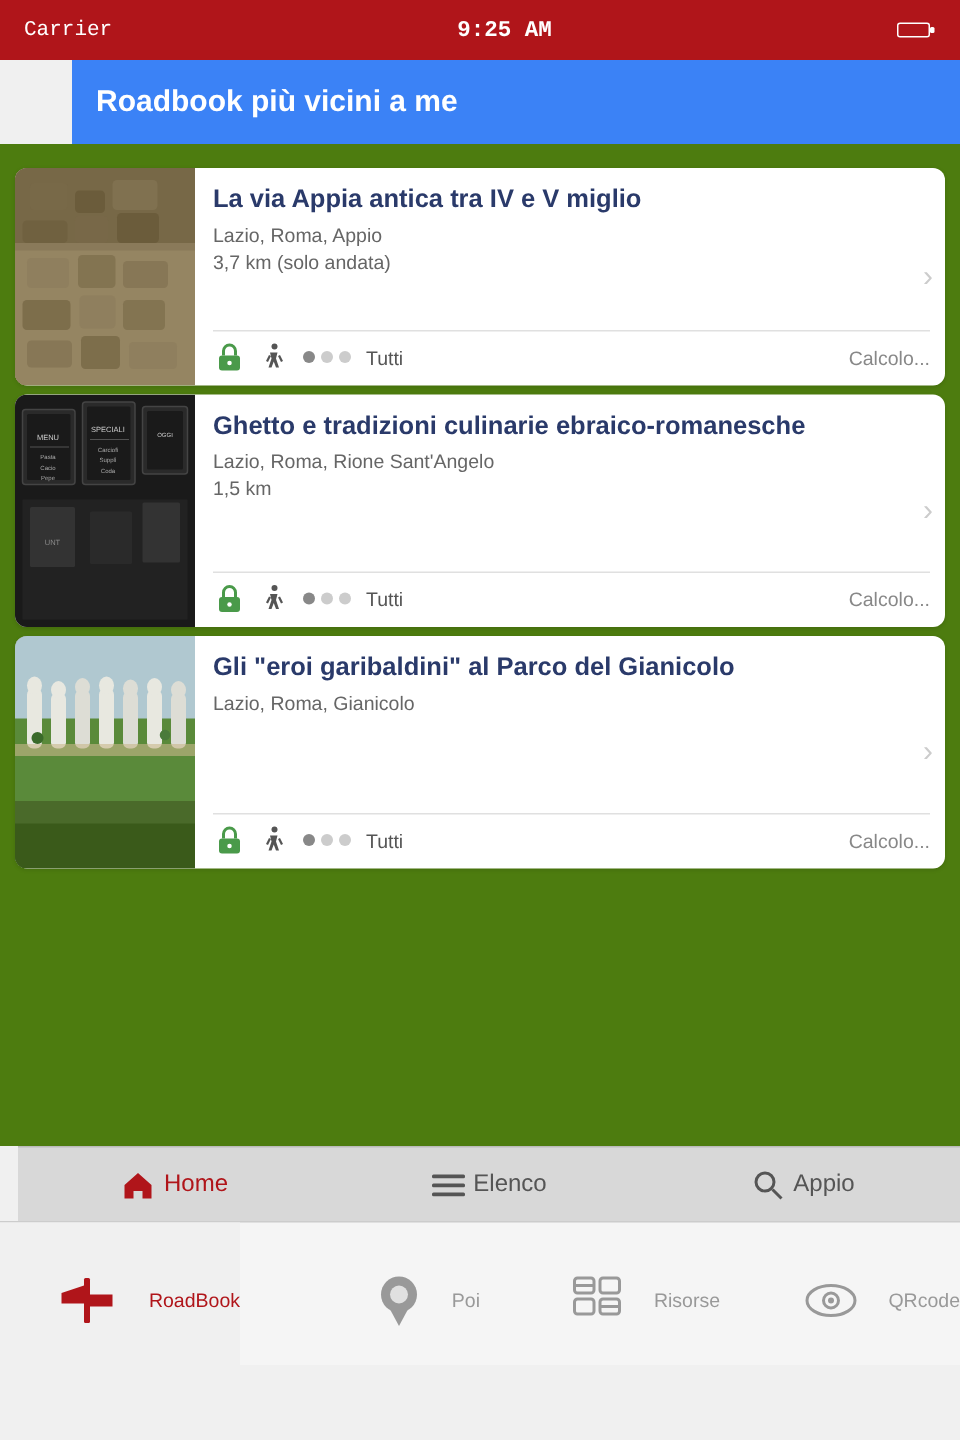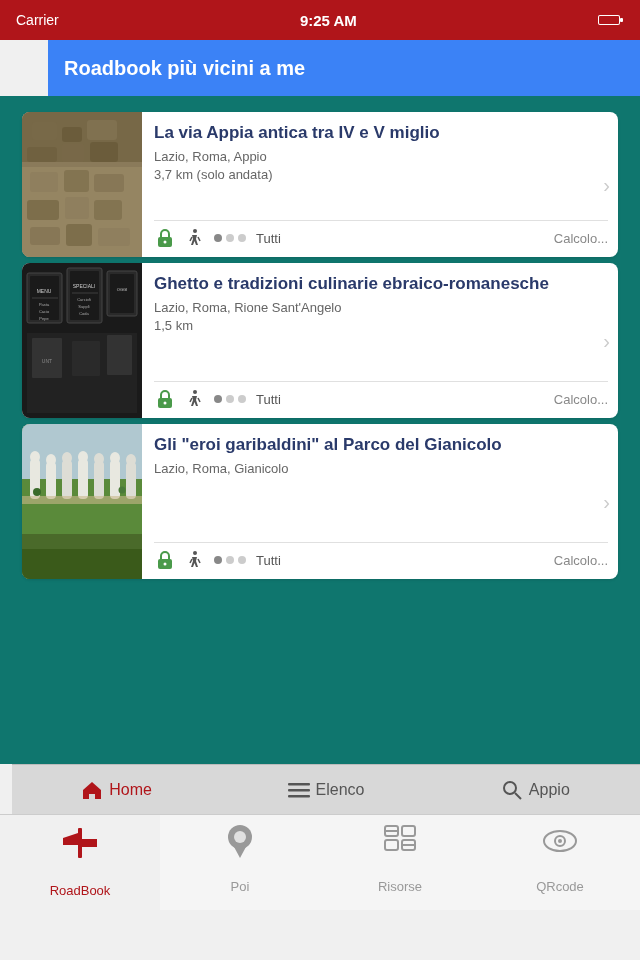--- a/index.html
+++ b/index.html
@@ -15,20 +15,21 @@
     
     .status-bar {
       background: #b0151a;
       height: 40px;
       display: flex;
       align-items: center;
       justify-content: space-between;
       padding: 0 16px;
       color: white;
       font-size: 14px;
+      font-family: Liberation Mono, monospace;
     }
     .status-bar-center { font-weight: 600; font-size: 15px; }
     .status-icons { display: flex; align-items: center; gap: 6px; }
 
     
     .header {
       background: #3b82f6;
       height: 56px;
       display: flex;
       align-items: center;
@@ -38,24 +39,24 @@
     }
     .header-title {
       color: white;
       font-size: 20px;
       font-weight: 700;
       text-align: center;
     }
 
     
     .content {
-      background: #0f766e;
+      background: #4d7c0f;
       height: 668px;
       overflow-y: auto;
-      padding: 10px 12px;
+      padding: 10px 0;
     }
 
     
     .card {
       background: white;
       margin: 6px 10px;
       border-radius: 8px;
       display: flex;
       align-items: stretch;
       overflow: hidden;
@@ -179,23 +180,23 @@
     .tab-bar-bottom {
       background: #f5f5f5;
       height: 96px;
       display: flex;
       align-items: stretch;
       border-top: 1px solid #ccc;
     }
     .tab-bottom-item {
       flex: 1;
       display: flex;
-      flex-direction: column;
-      align-items: center;
-      justify-content: flex-start;
+      flex-direction: row;
+      align-items: center;
+      justify-content: flex-end;
       gap: 20px;
       cursor: pointer;
       padding-top: 8px;
     }
     .tab-bottom-item.active {
       background: #f0f0f0;
     }
     .tab-bottom-label {
       font-size: 13px;
       color: #999;

